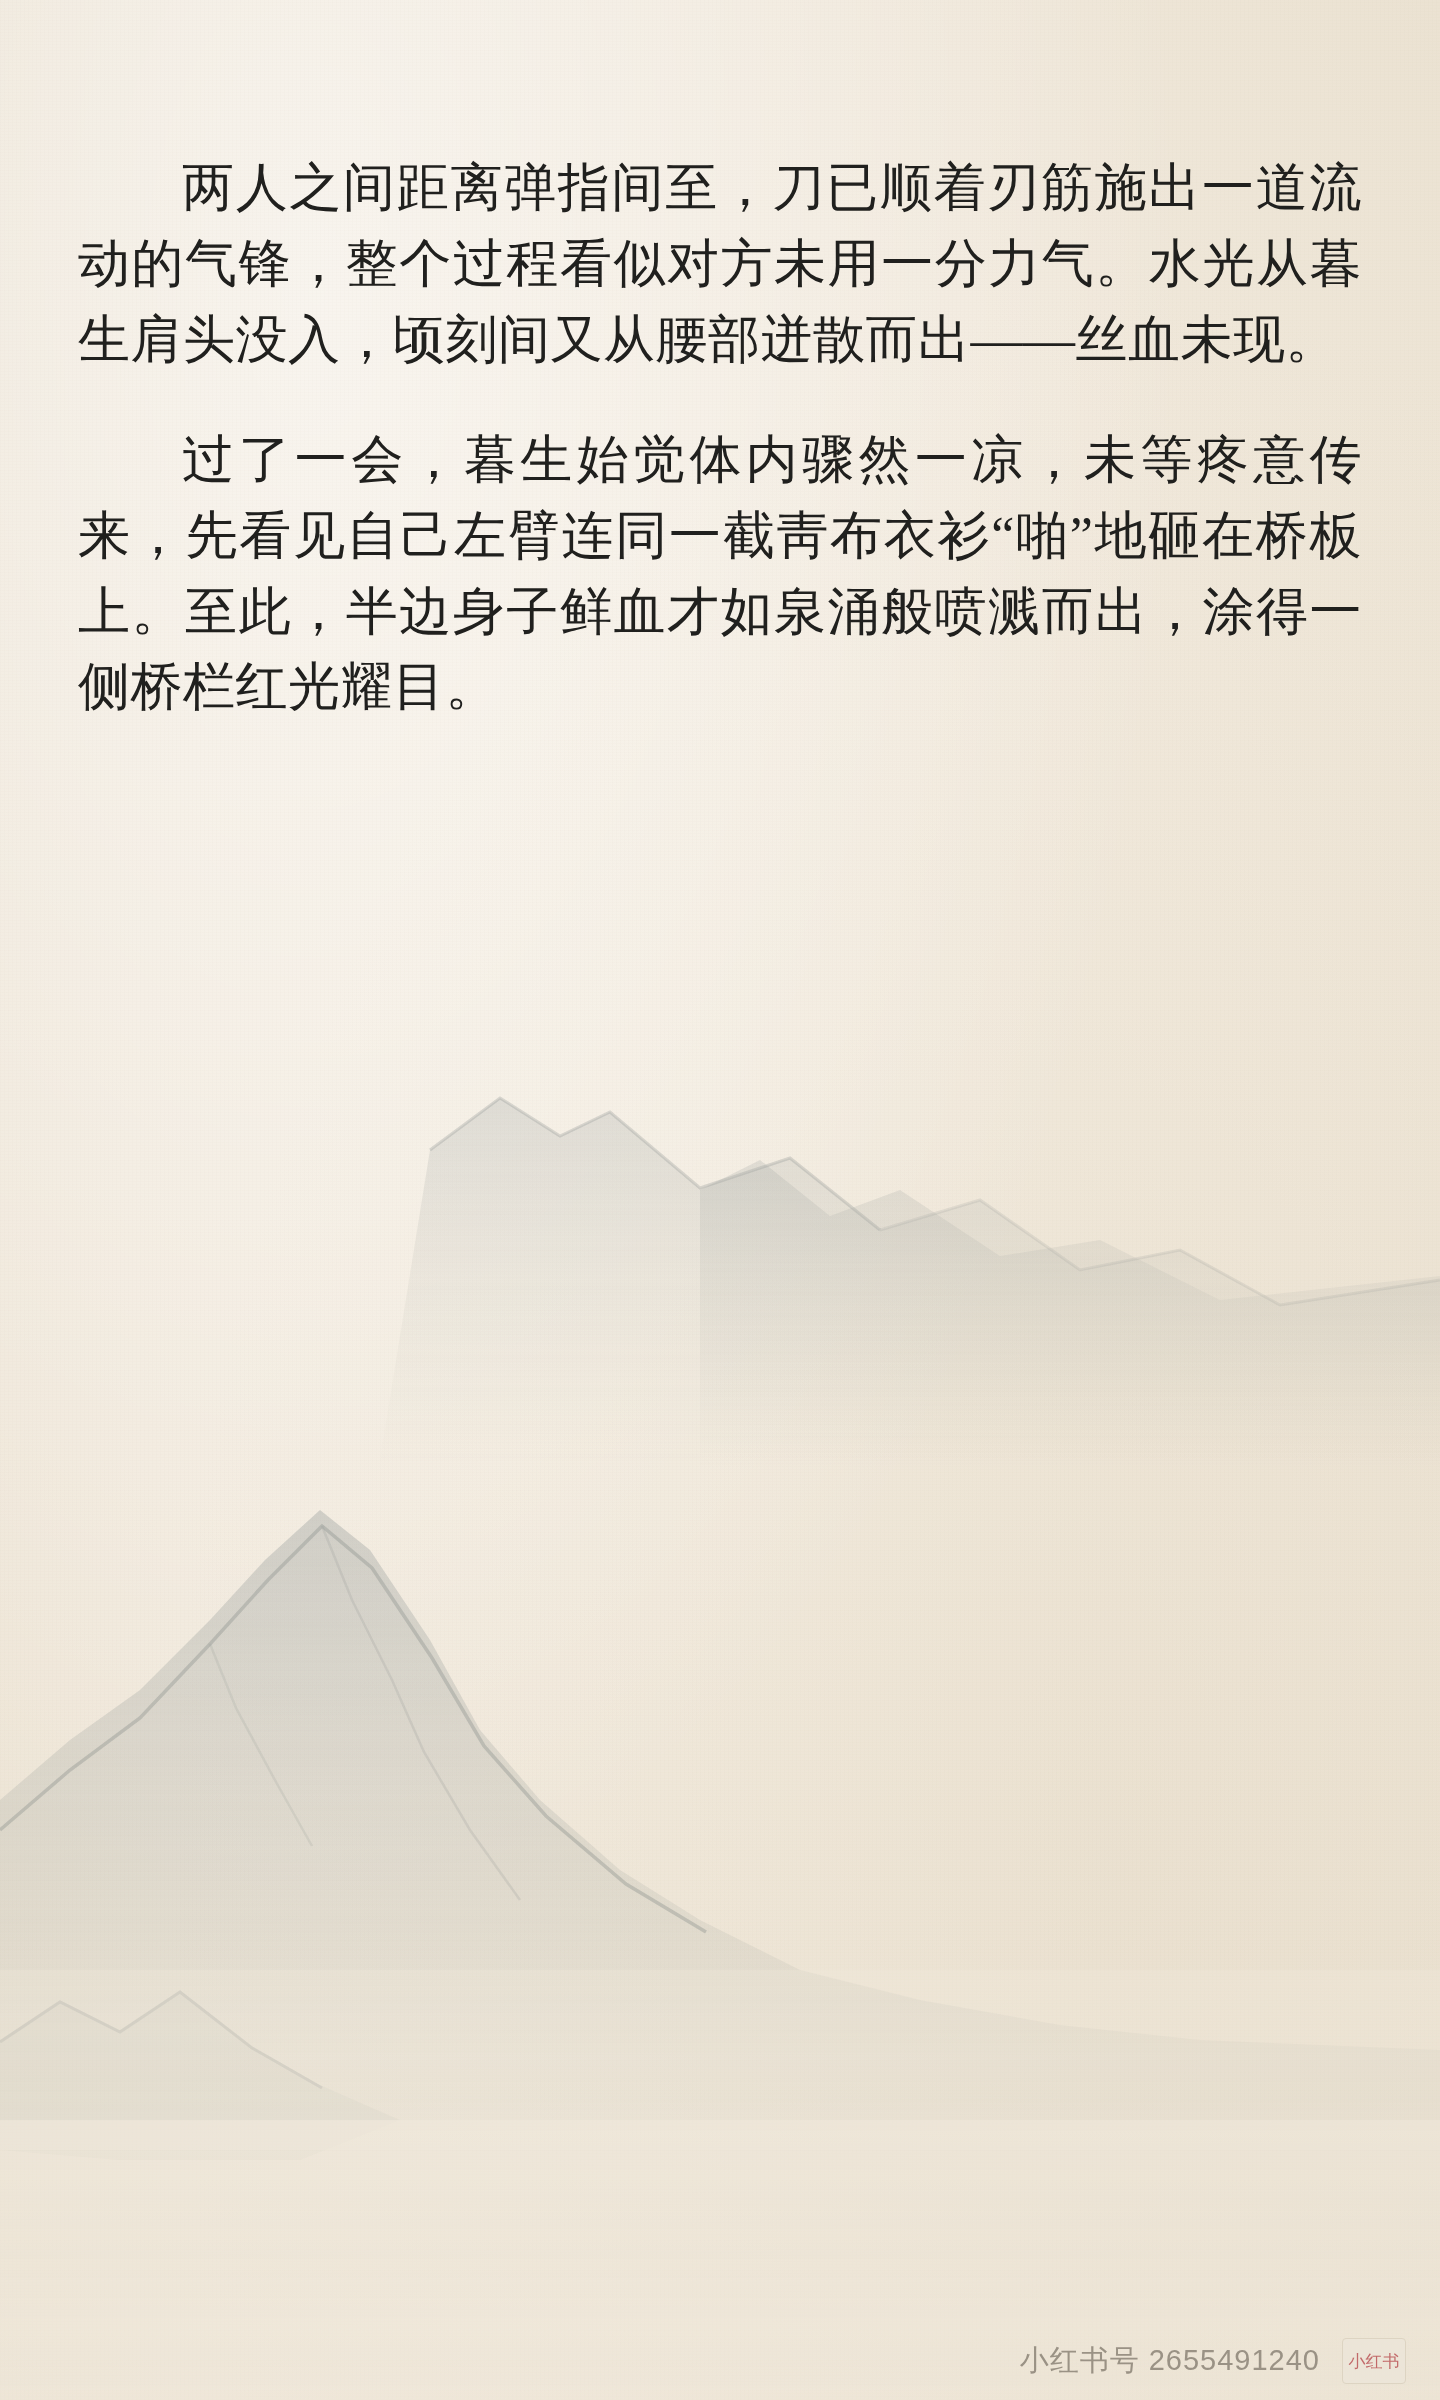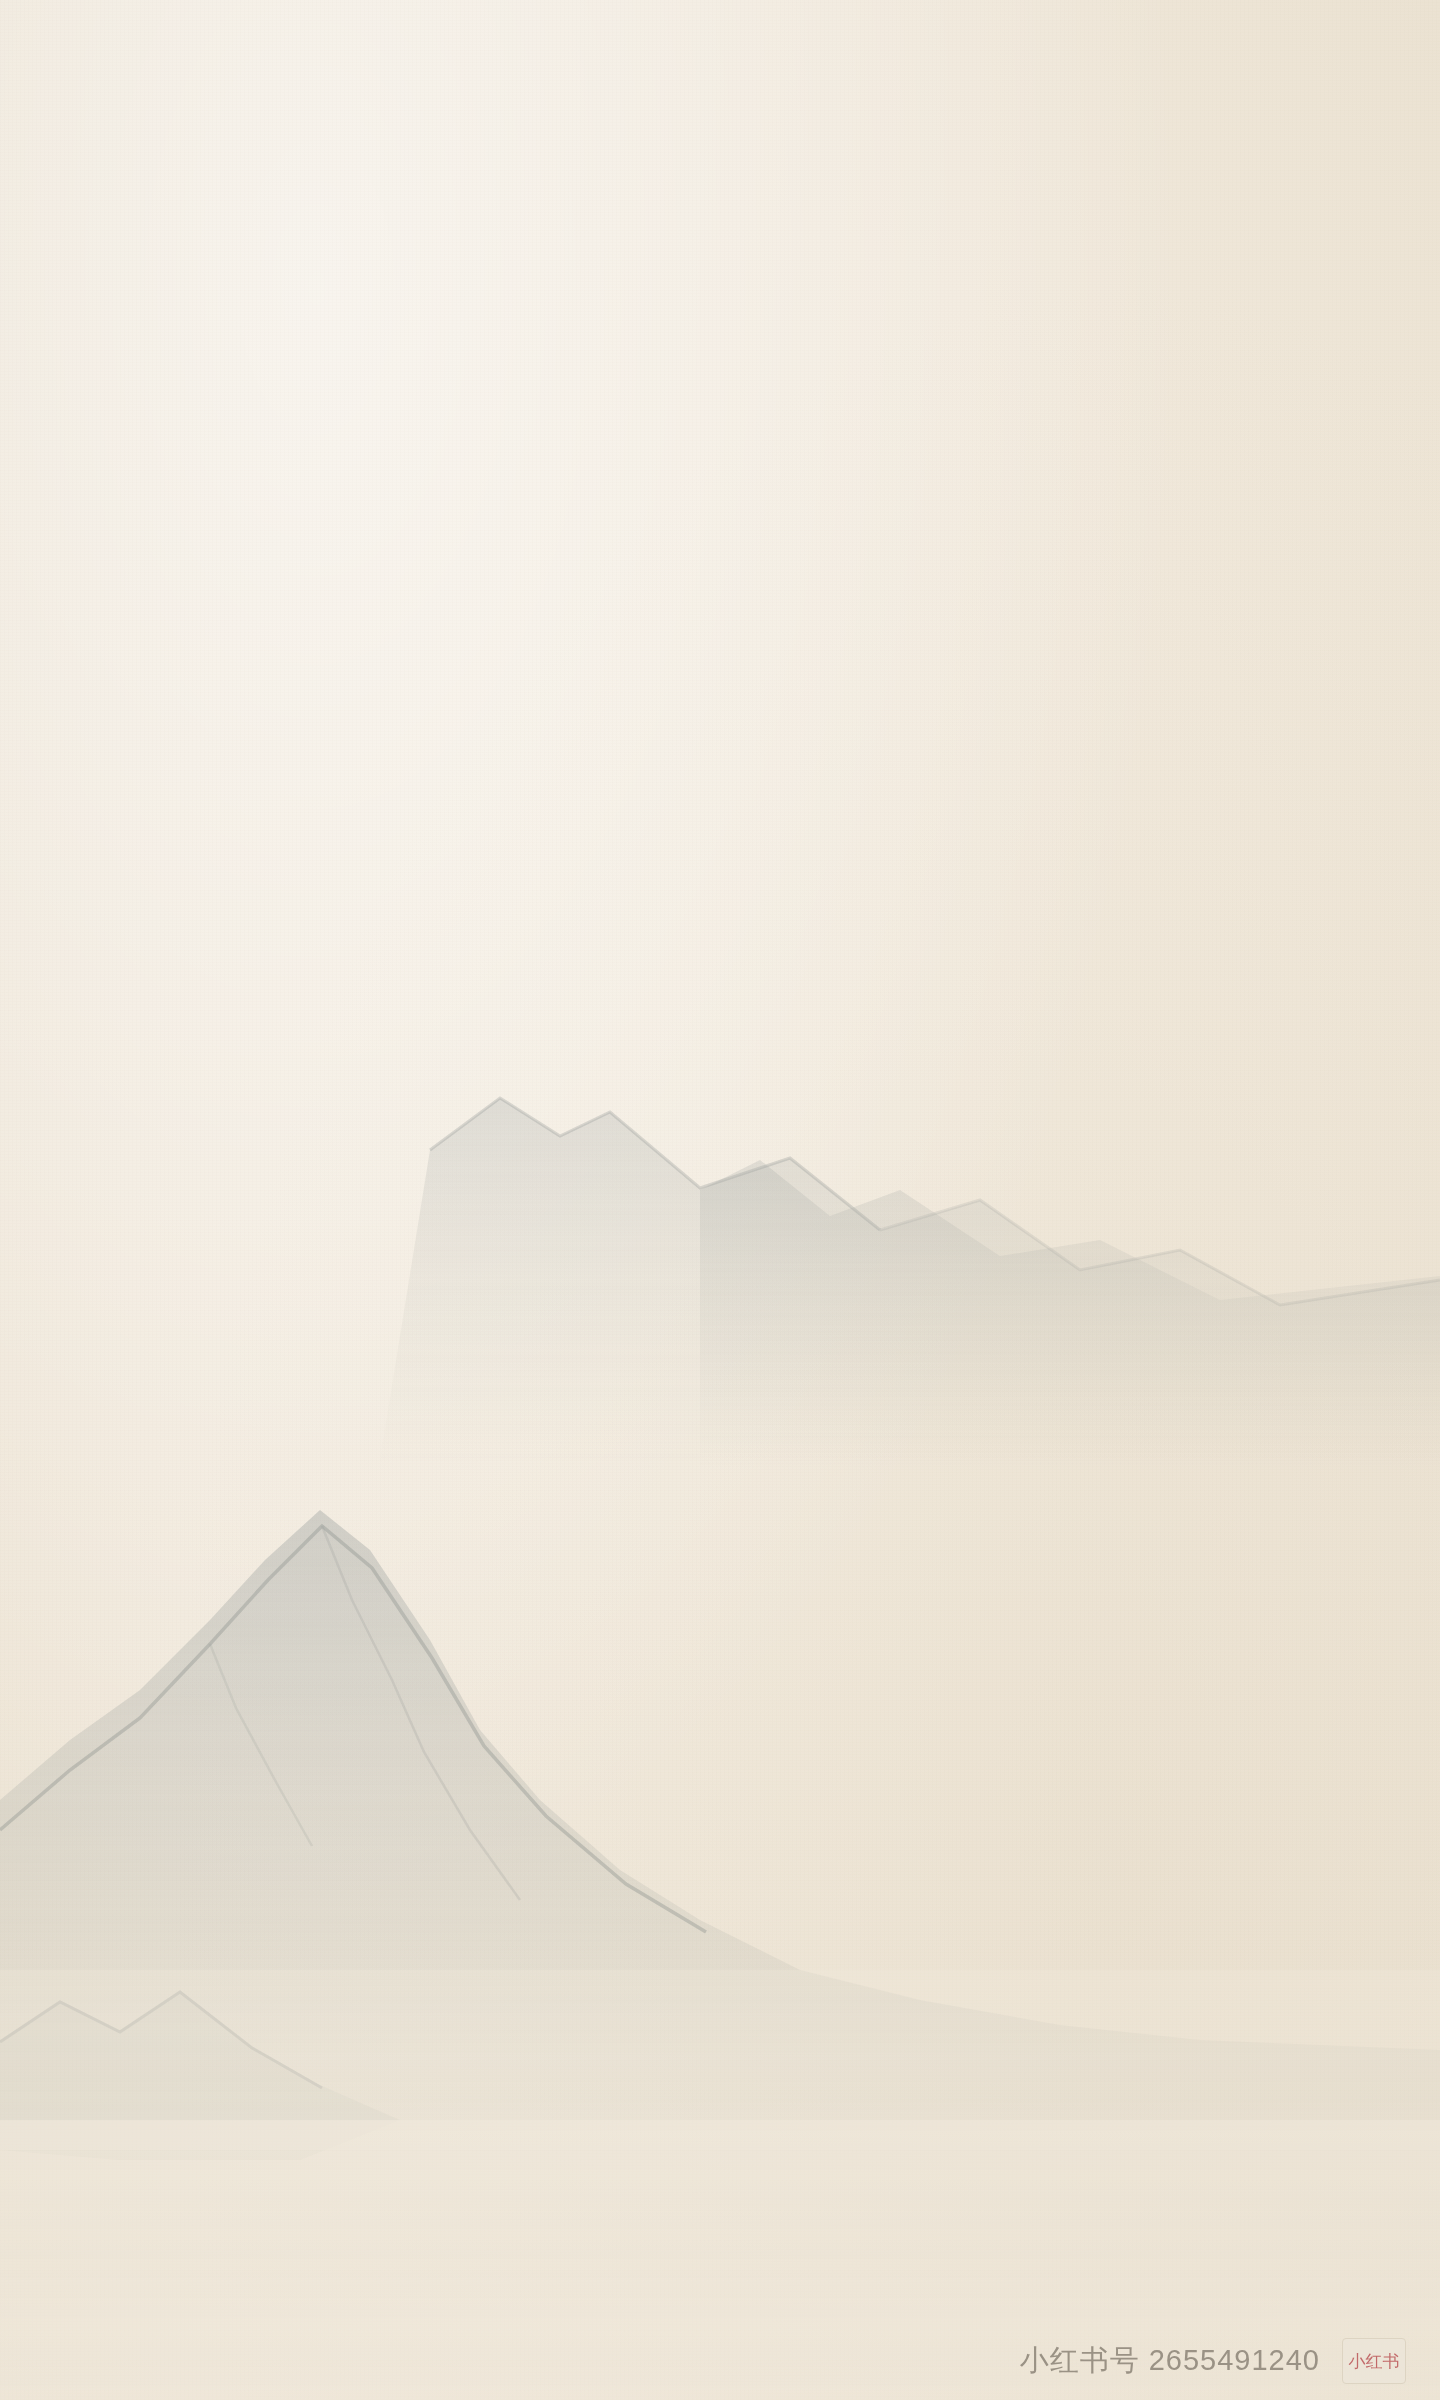--- a/index.html
+++ b/index.html
@@ -136,20 +136,22 @@
   <path d="M210 604 L236 668 L276 742 L312 806" fill="none" stroke="#828a87" stroke-opacity="0.18" stroke-width="2.5"></path>
 
   <path d="M0 1000 L60 960 L120 990 L180 950 L250 1005 L320 1045 L400 1080 L300 1120 L120 1120 L0 1110 Z" fill="#9aa09b" fill-opacity="0.13"></path>
   <path d="M0 1002 L60 962 L120 992 L180 952 L252 1008 L322 1048" fill="none" stroke="#79817f" stroke-opacity="0.26" stroke-width="3"></path>
 
   <rect x="0" y="930" width="1440" height="180" fill="#f2ebdf" opacity="0.30"></rect>
   <rect x="0" y="1080" width="1440" height="280" fill="#f2ebdf" opacity="0.55"></rect>
 </svg>
 
 <div class="content">
+  <p class="para">两人之间距离弹指间至，刀已顺着刃筋施出一道流动的气锋，整个过程看似对方未用一分力气。水光从暮生肩头没入，顷刻间又从腰部迸散而出——丝血未现。</p>
+  <p class="para">过了一会，暮生始觉体内骤然一凉，未等疼意传来，先看见自己左臂连同一截靑布衣衫“啪”地砸在桥板上。至此，半边身子鲜血才如泉涌般喷溅而出，涂得一侧桥栏红光耀目。</p>
 </div>
 
 <div class="watermark">
   <div class="watermark-text">小红书号 2655491240</div>
   <div class="logo-badge">
     <span>小红书</span>
   </div>
 </div>
 
 </body></html>

